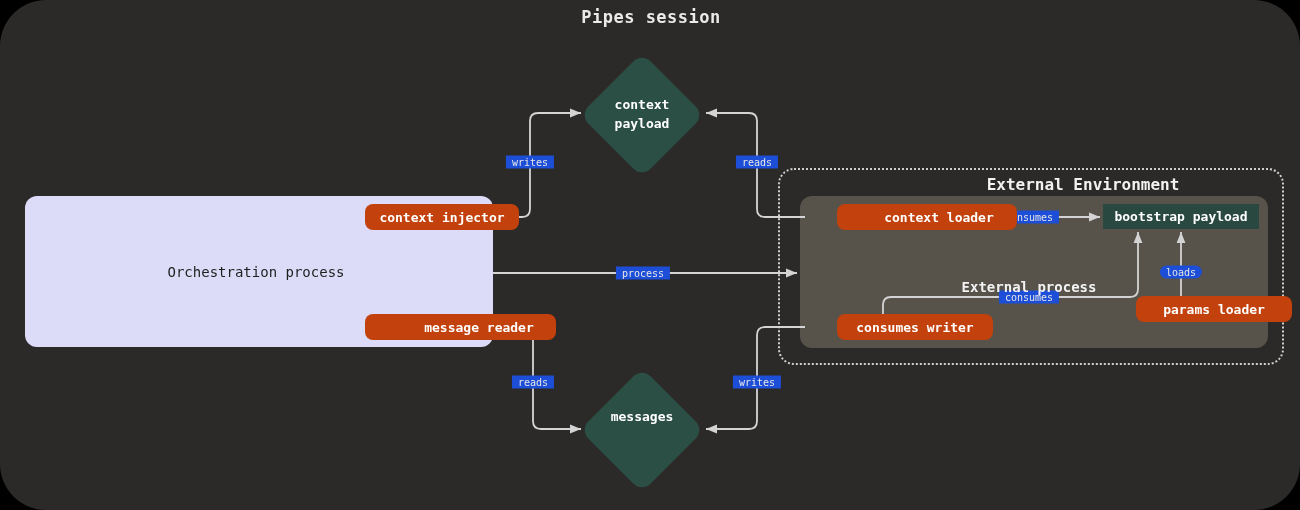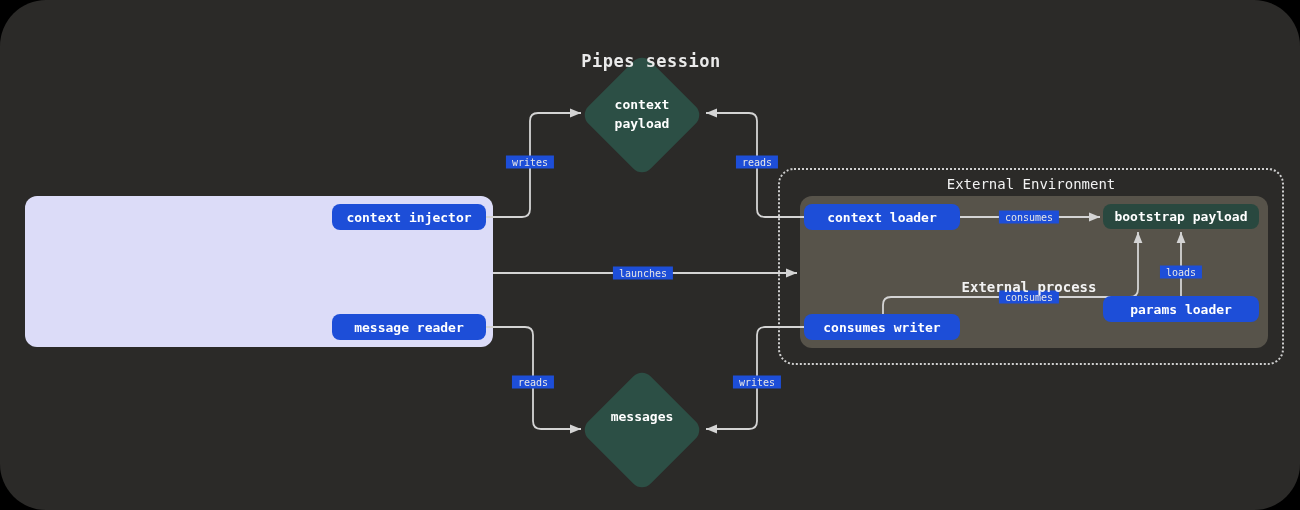--- a/index.html
+++ b/index.html
@@ -27,21 +27,20 @@
   .page-title {
     position: absolute;
     left: 651px; top: 17px;
     transform: translate(-50%, -50%);
     color: #eaeaea;
     font-size: 17px;
     font-weight: 600;
     letter-spacing: 0.5px;
     white-space: nowrap;
     z-index: 4;
-    margin-top: 44px;
   }
 
   
   .panel-orchestration {
     left: 25px; top: 196px; width: 468px; height: 151px;
     background: #dcdcf8;
     border-radius: 12px;
     z-index: 1;
   }
   .panel-external-env {
@@ -58,42 +57,42 @@
     z-index: 1;
   }
 
   .panel-label {
     position: absolute;
     transform: translate(-50%, -50%);
     white-space: nowrap;
     z-index: 3;
   }
   .label-orchestration { left: 256px; top: 272px; color: #1f1f1f; font-size: 14px; font-weight: 500; }
-  .label-external-env  { left: 1031px; top: 184px; color: #f2f2f2; font-size: 14px; font-weight: 400; }
+  .label-external-env  { left: 1083px; top: 184px; color: #f2f2f2; font-size: 16px; font-weight: 700; }
   .label-external-process { left: 1029px; top: 287px; color: #f2f2f2; font-size: 14px; font-weight: 700; }
 
   
   .node-btn {
     position: absolute;
     display: flex;
     align-items: center;
     justify-content: center;
     color: #fff;
     font-size: 13px;
     font-weight: 700;
     border-radius: 8px;
     z-index: 3;
     white-space: nowrap;
   }
-  .purple { background: #1d4ed8; }
-  .green  { background: #29483f; border-radius: 8px; }
+  .purple { background: #c2410c; margin-left: 33px; }
+  .green  { background: #29483f; border-radius: 0; }
 
   .btn-context-injector { left: 332px; top: 204px; width: 154px; height: 26px; }
-  .btn-message-reader   { left: 332px; top: 314px; width: 154px; height: 26px; }
-  .btn-context-loader   { left: 804px; top: 204px; width: 156px; height: 26px; }
+  .btn-message-reader   { left: 332px; top: 314px; width: 154px; height: 26px; padding-left: 37px; }
+  .btn-context-loader   { left: 804px; top: 204px; width: 156px; height: 26px; padding-left: 24px; }
   .btn-bootstrap        { left: 1103px; top: 204px; width: 156px; height: 25px; }
   .btn-message-writer   { left: 804px; top: 314px; width: 156px; height: 26px; }
   .btn-params-loader    { left: 1103px; top: 296px; width: 156px; height: 26px; text-align: center; }
 
   
   .diamond-shape {
     position: absolute;
     width: 88px; height: 88px;
     background: #2c4f45;
     border-radius: 12px;
@@ -134,34 +133,35 @@
     white-space: nowrap;
     z-index: 2;
   }
   .el-writes-top    { left: 530px; top: 162px; }
   .el-reads-top     { left: 757px; top: 162px; }
   .el-launches      { left: 643px; top: 273px; }
   .el-reads-bottom  { left: 533px; top: 382px; }
   .el-writes-bottom { left: 757px; top: 382px; }
   .el-consumes-top  { left: 1029px; top: 217px; }
   .el-consumes-bot  { left: 1029px; top: 297px; }
-  .el-loads         { left: 1181px; top: 272px; }
+  .el-loads         { left: 1181px; top: 272px; border-radius: 7px; }
 </style>
 </head>
 <body>
 
 <div class="stage">
   <div class="canvas"></div>
 
   <div class="page-title">Pipes session</div>
 
   <div class="abs panel-orchestration"></div>
   <div class="abs panel-external-env"></div>
   <div class="abs panel-external-process"></div>
 
+  <div class="panel-label label-orchestration">Orchestration process</div>
   <div class="panel-label label-external-env">External Environment</div>
   <div class="panel-label label-external-process">External process</div>
 
   <div class="diamond-shape diamond-top"></div>
   <div class="diamond-label dlabel-top">context
 payload</div>
   <div class="diamond-shape diamond-bottom"></div>
   <div class="diamond-label dlabel-bottom">messages</div>
 
   <svg class="edges" width="1300" height="510" viewBox="0 0 1300 510">
@@ -177,21 +177,21 @@
       <path d="M 486 327 H 525 Q 533 327 533 335 V 421 Q 533 429 541 429 H 581" marker-end="url(#arrow)"></path>
       <path d="M 805 327 H 765 Q 757 327 757 335 V 421 Q 757 429 749 429 H 706" marker-end="url(#arrow)"></path>
       <path d="M 960 217 H 1100" marker-end="url(#arrow)"></path>
       <path d="M 883 314 V 305 Q 883 297 891 297 H 1130 Q 1138 297 1138 289 V 232" marker-end="url(#arrow)"></path>
       <path d="M 1181 314 V 232" marker-end="url(#arrow)"></path>
     </g>
   </svg>
 
   <div class="edge-label el-writes-top">writes</div>
   <div class="edge-label el-reads-top">reads</div>
-  <div class="edge-label el-launches">launches</div>
+  <div class="edge-label el-launches">process</div>
   <div class="edge-label el-reads-bottom">reads</div>
   <div class="edge-label el-writes-bottom">writes</div>
   <div class="edge-label el-consumes-top">consumes</div>
   <div class="edge-label el-consumes-bot">consumes</div>
   <div class="edge-label el-loads">loads</div>
 
   <div class="node-btn purple btn-context-injector">context injector</div>
   <div class="node-btn purple btn-message-reader">message reader</div>
   <div class="node-btn purple btn-context-loader">context loader</div>
   <div class="node-btn green btn-bootstrap">bootstrap payload</div>

